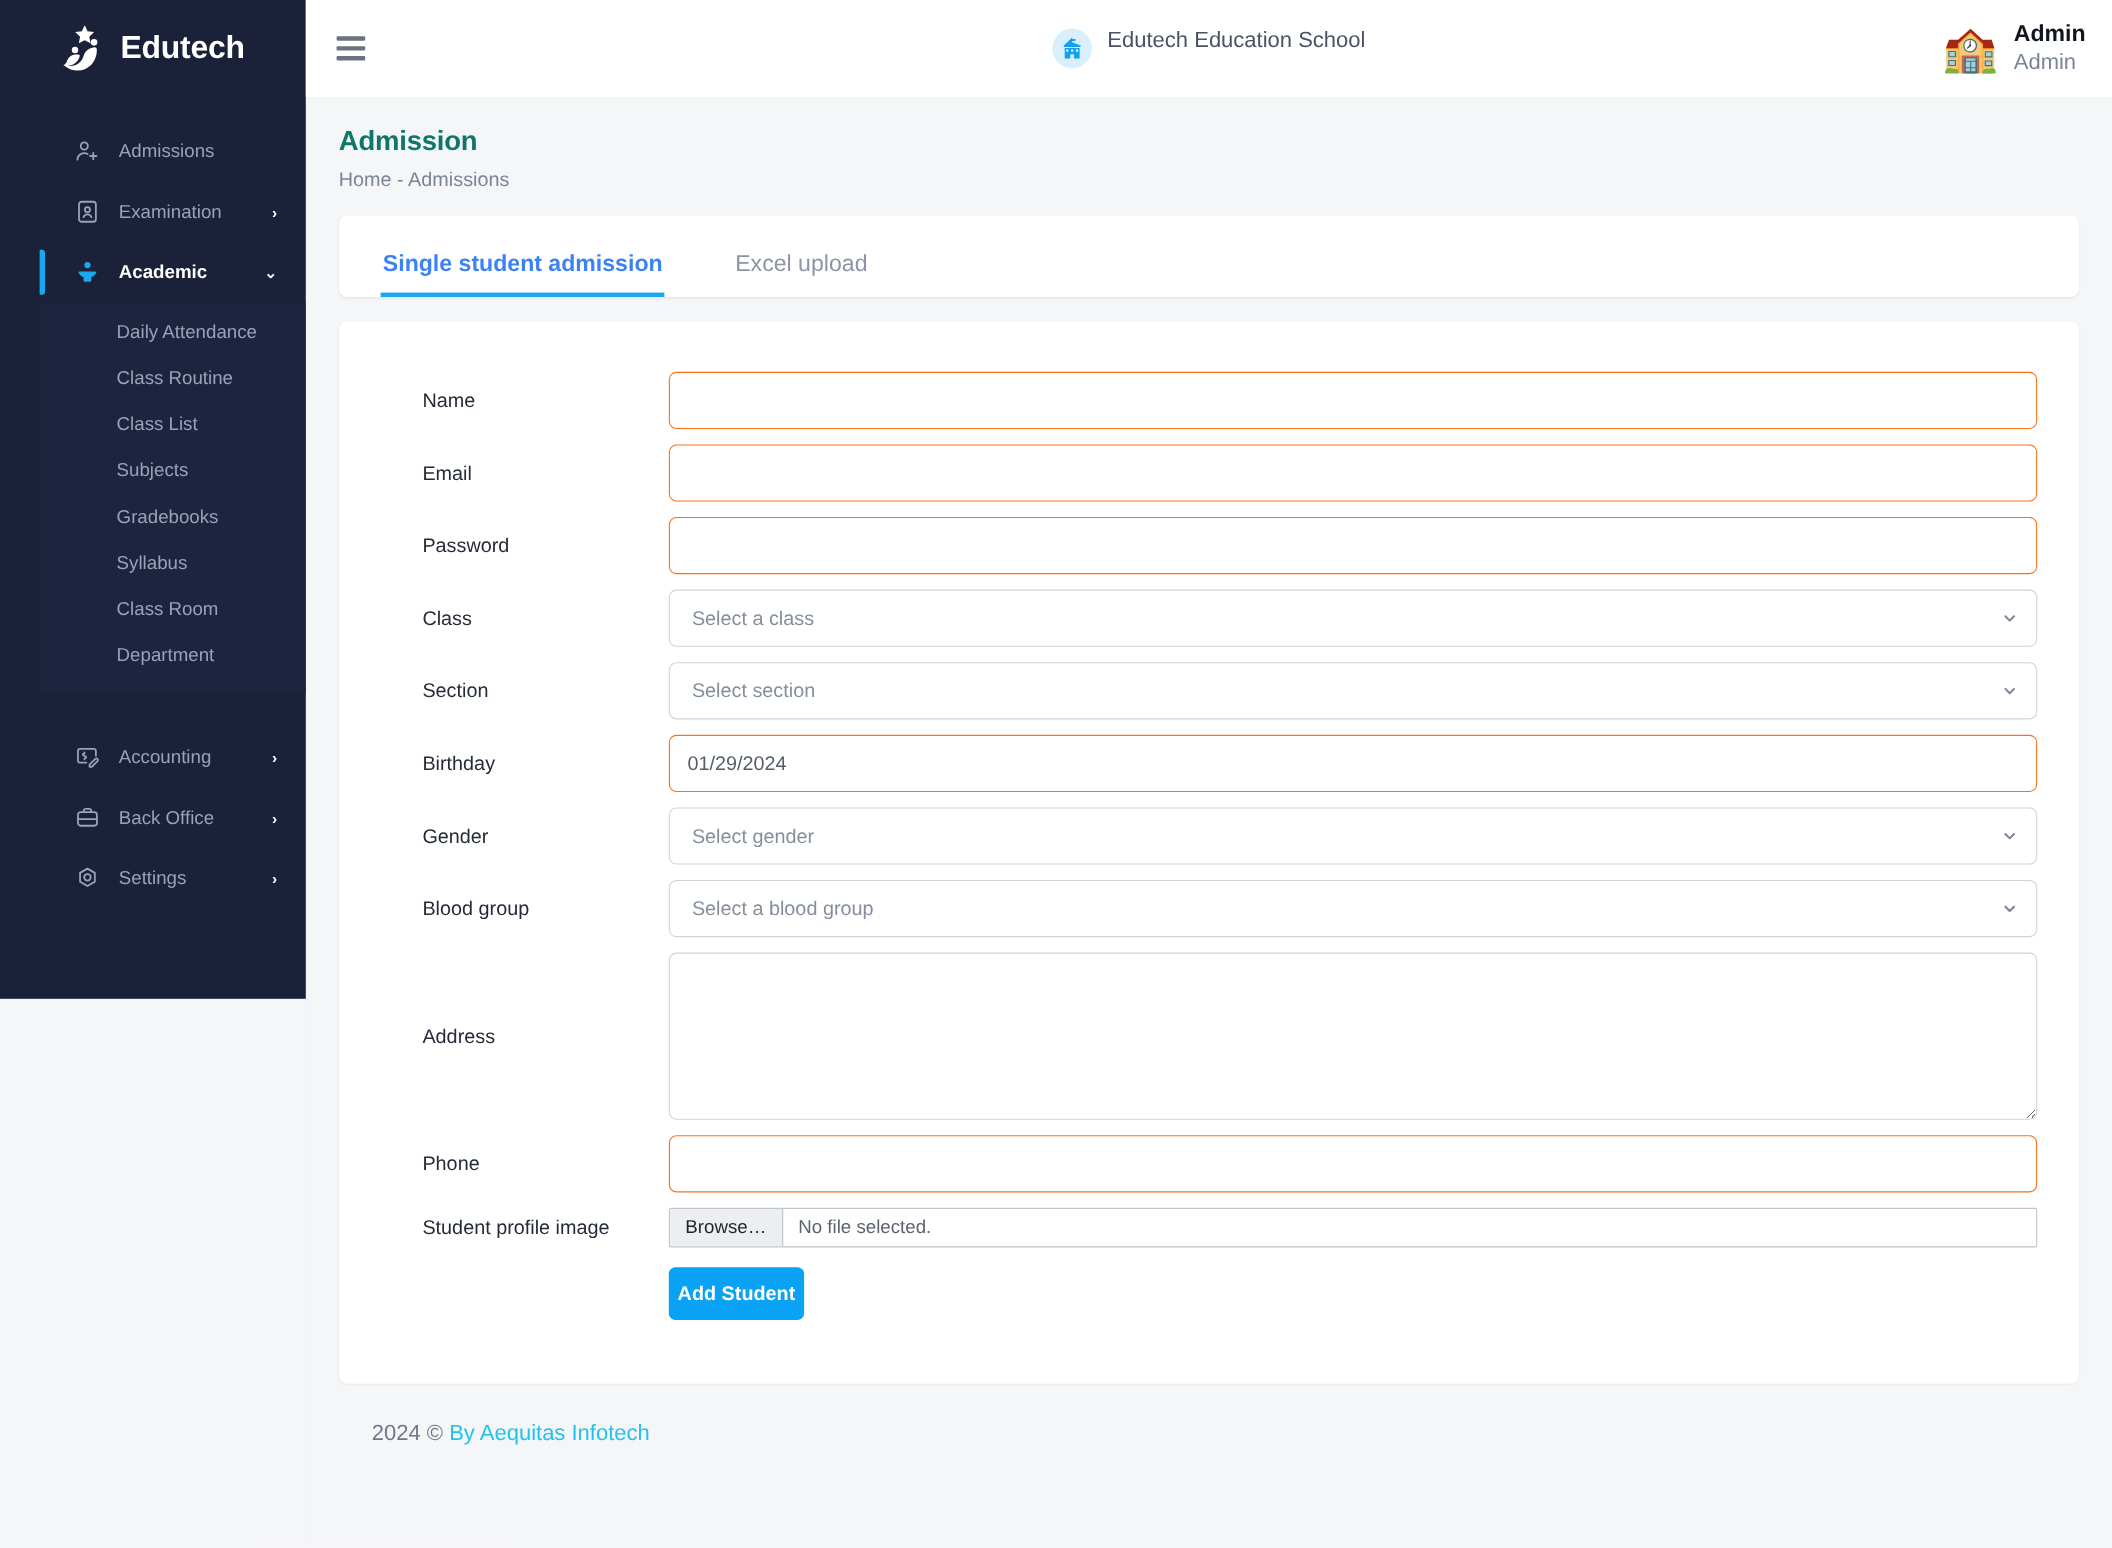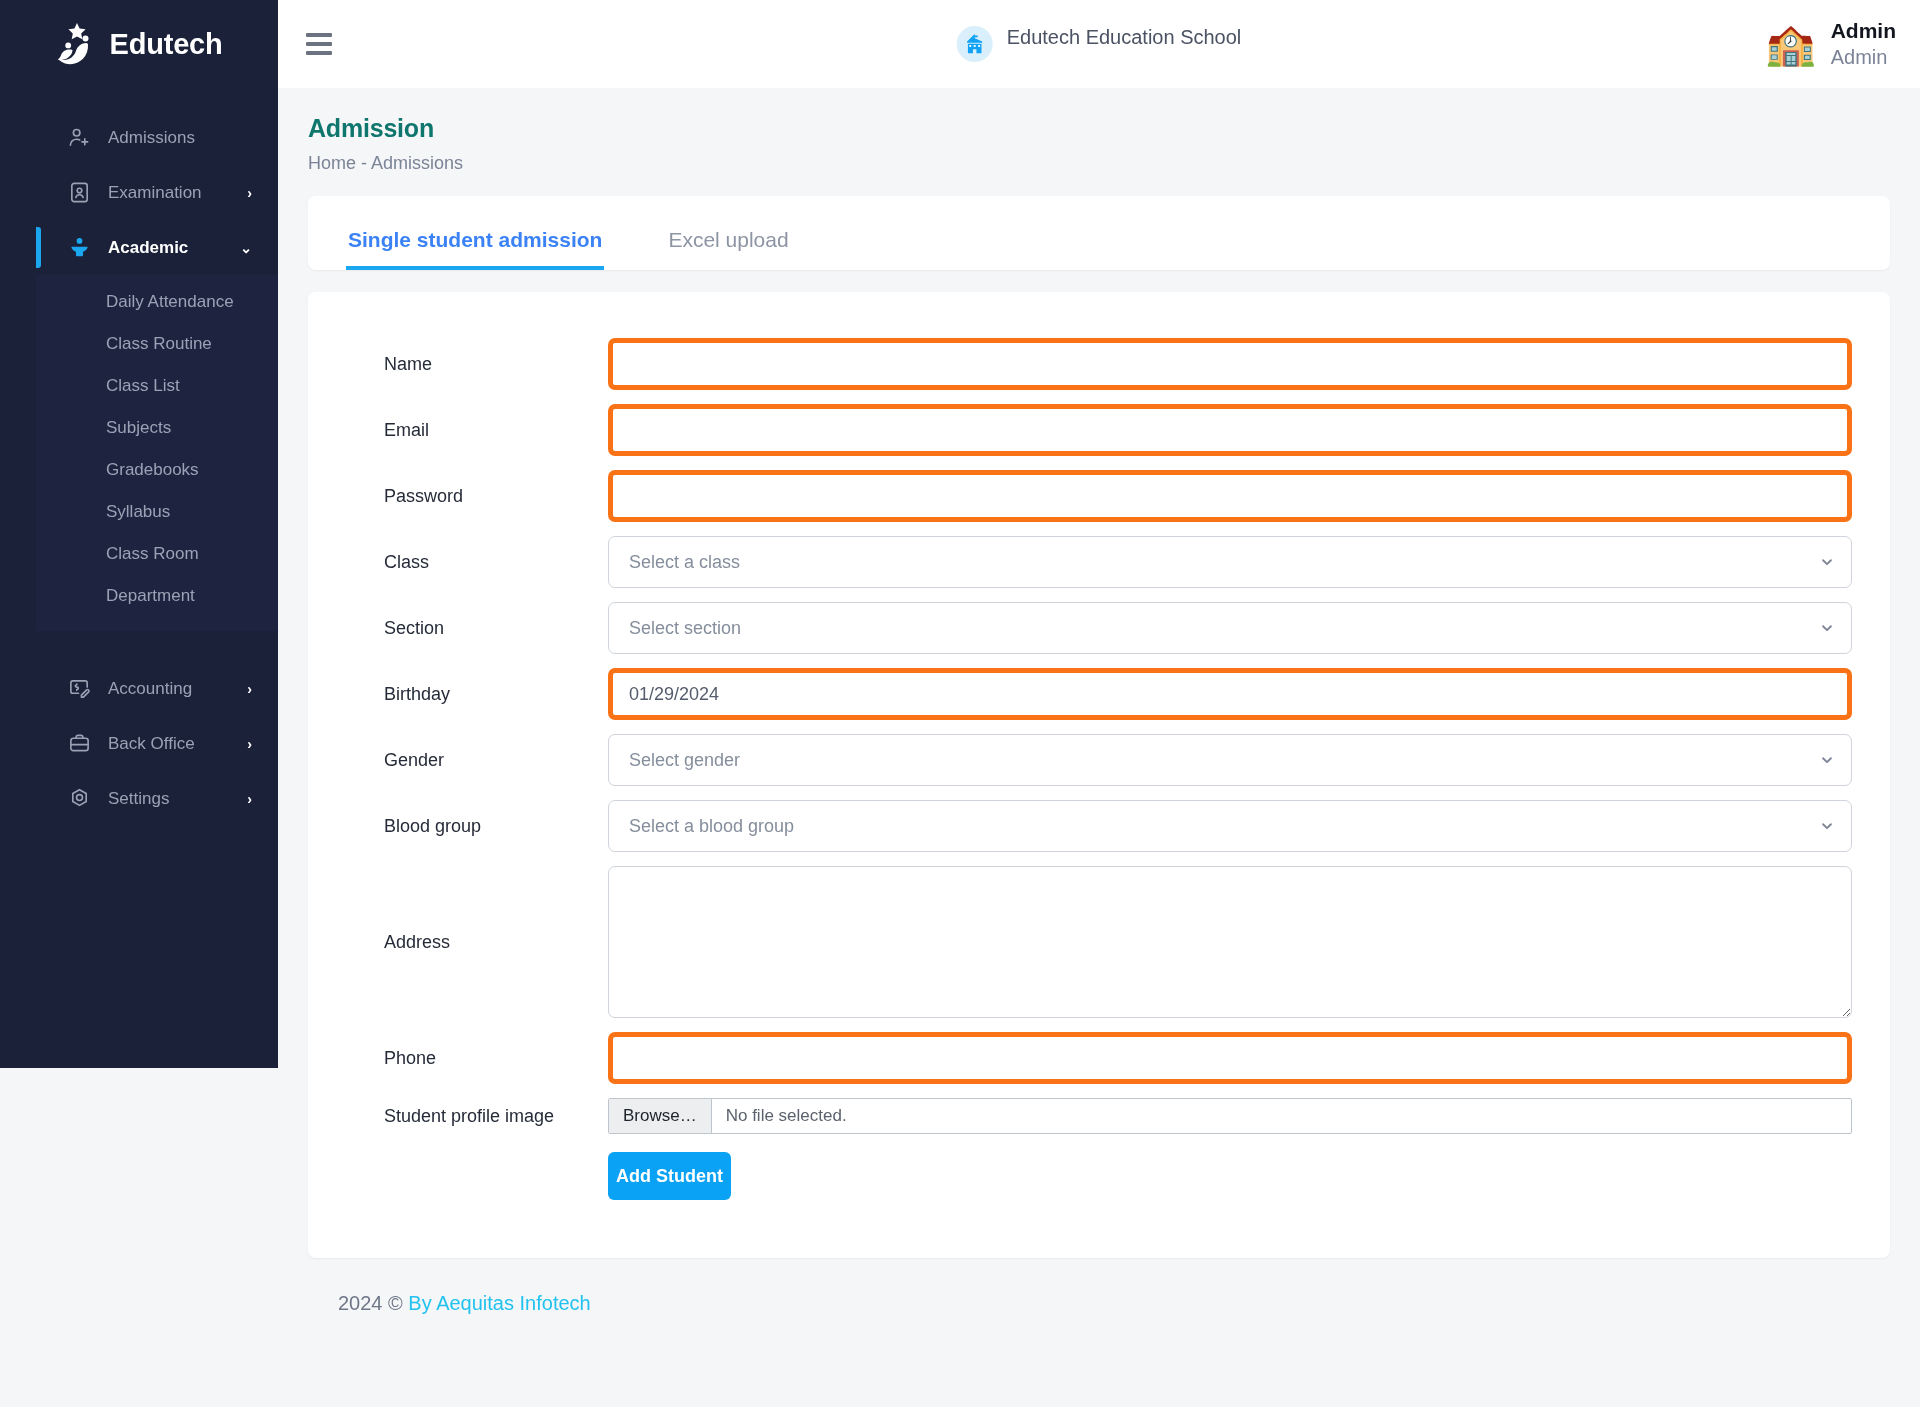--- a/index.html
+++ b/index.html
@@ -8,21 +8,21 @@
     font-family: "Liberation Sans", sans-serif;
     background: #f5f6f8;
     overflow: hidden;
   }
   .app { display: flex; width: 1920px; height: 1407px; }
 
   
   .sidebar {
     width: 278px; min-width: 278px;
     background: #1b2138;
-    height: 1068px;
+    height: 908px;
     position: relative;
     overflow: hidden;
   }
   .brand {
     height: 88px;
     display: flex; align-items: center; justify-content: center;
     gap: 14px;
   }
   .brand-logo { width: 40px; height: 44px; display:block; }
   .brand-name {
@@ -107,21 +107,21 @@
   .form-card { margin-top: 22px; padding: 46px 38px 44px 38px; }
   .frow { display: flex; align-items: center; margin-bottom: 14px; }
   .frow.tall { align-items: center; }
   .flabel {
     width: 262px; min-width: 262px;
     font-size: 18px; color: #252b38; padding-left: 38px;
   }
   .fctrl { flex: 1 1 auto; position: relative; min-width: 0; border-radius: 25px; }
   .inp {
     width: 100%; height: 52px;
-    border: 5px solid #f97316; border-radius: 7px;
+    border: 1px solid #f97316; border-radius: 7px;
     background: #fff; font-family: inherit; font-size: 18px; color: #333a47;
     padding: 0 16px; outline: none;
   }
   .inp::placeholder { color: #858e9c; }
   .sel {
     width: 100%; height: 52px;
     border: 1px solid #ced4da; border-radius: 7px;
     background: #fff; font-size: 18px; color: #858e9c;
     padding: 0 40px 0 20px; display: flex; align-items: center; cursor: pointer;
   }

